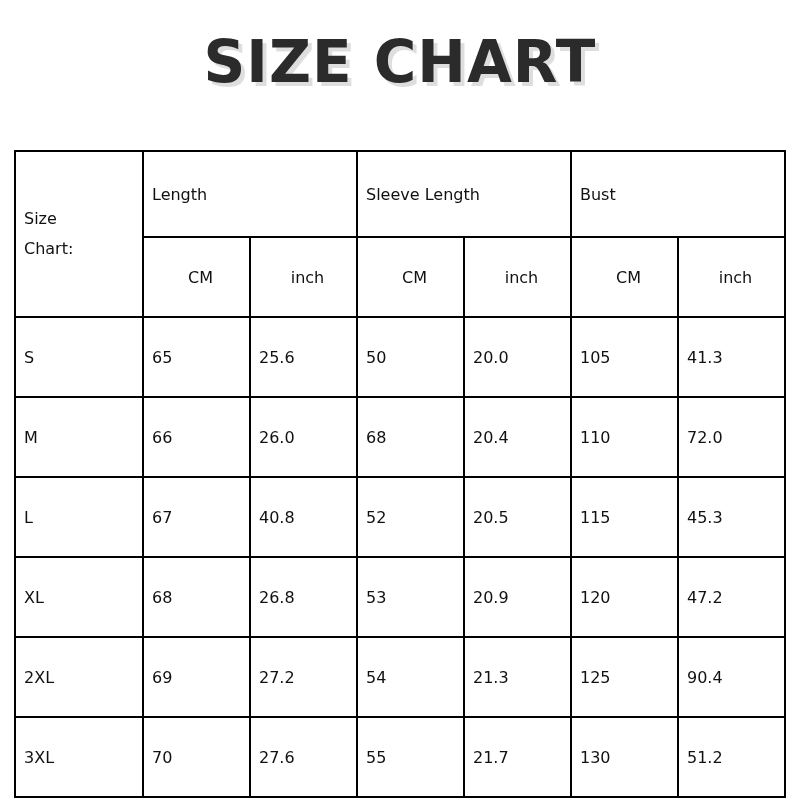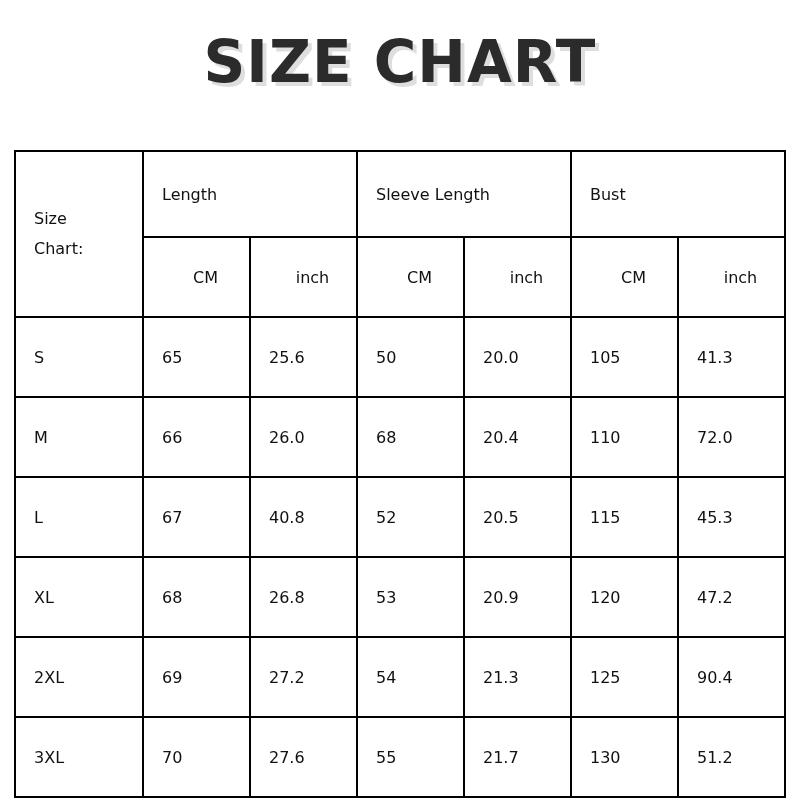--- a/index.html
+++ b/index.html
@@ -45,21 +45,21 @@
     table-layout: fixed;
   }
   table.size-table td,
   table.size-table th {
     border: 2px solid #000000;
     font-family: "DejaVu Sans", sans-serif;
     font-size: 16px;
     font-weight: normal;
     color: #111111;
     text-align: left;
-    padding: 0 0 0 18px;
+    padding: 0 0 0 8px;
     height: 78px;
     vertical-align: middle;
     background: #ffffff;
   }
   table.size-table td.group-head,
   table.size-table th.group-head {
     height: 84px;
   }
   table.size-table td.unit-head,
   table.size-table th.unit-head {

